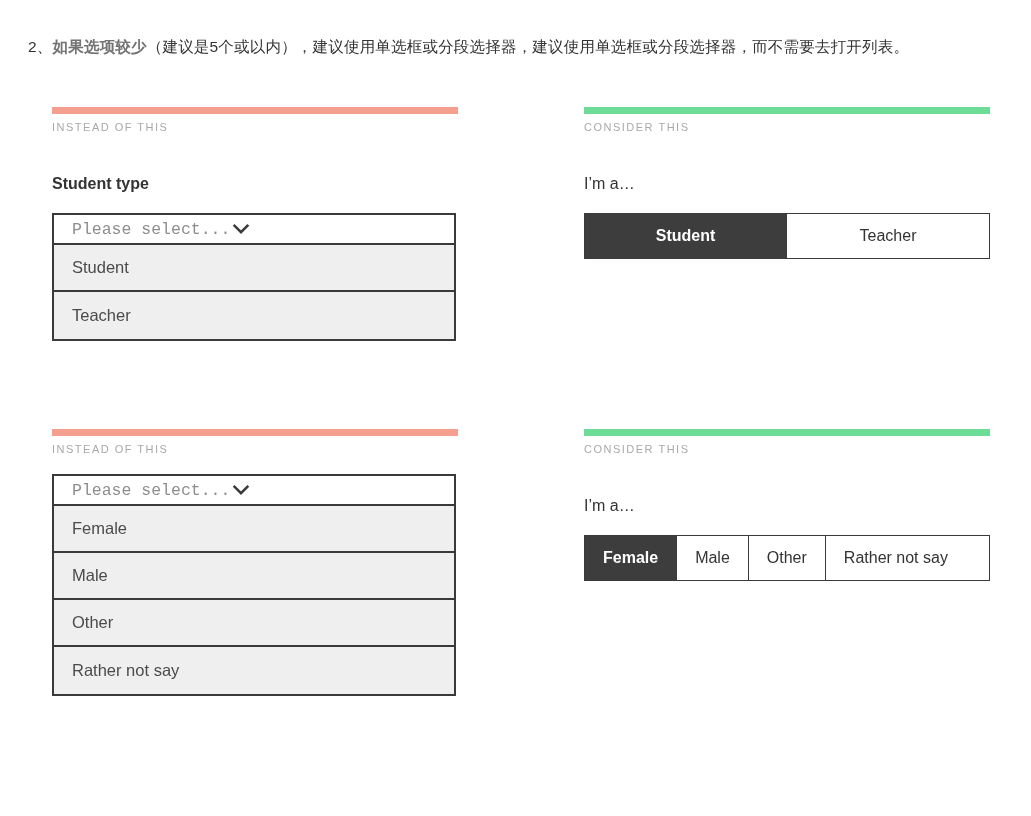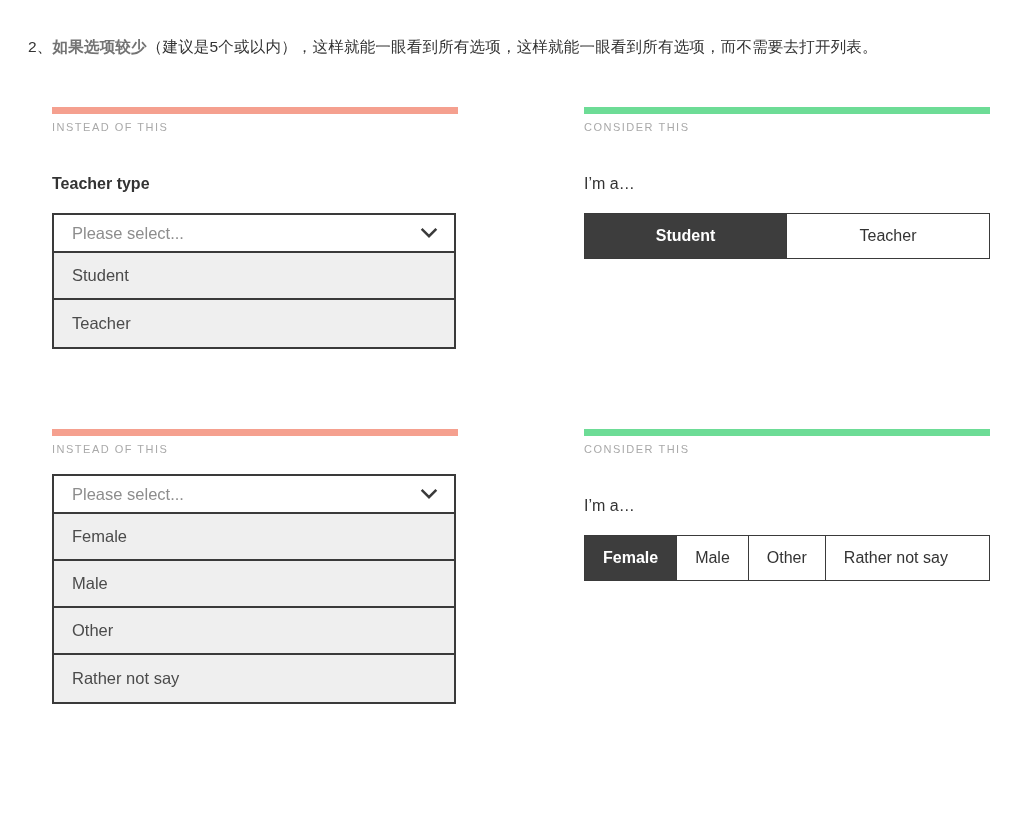--- a/index.html
+++ b/index.html
@@ -66,28 +66,29 @@
   }
   .field-label.bold { font-weight: bold; }
   .field-label.normal { font-weight: normal; }
 
   
   .select-wrap {
     margin-top: 19px;
     width: 404px;
   }
   .select-box {
-    height: 40px;
+    height: 32px;
     box-sizing: border-box;
     border: 2px solid #3a3a3a;
     background: #ffffff;
     display: flex;
     align-items: center;
     padding: 0 14px 0 18px;
-    justify-content: space-between;
+    justify-content: flex-start;
+    font-family: Liberation Mono, monospace;
   }
   .select-placeholder {
     font-size: 16.5px;
     color: #8d8d8d;
   }
   .chevron {
     width: 22px;
     height: 22px;
     flex: 0 0 auto;
     display: block;
@@ -136,27 +137,27 @@
   .seg.active {
     background: #3d3d3d;
     color: #ffffff;
     font-weight: bold;
   }
   .segmented.halves .seg { flex: 1 1 50%; padding: 0; }
 </style>
 </head>
 <body>
 
-<p class="intro"><span>2、</span><b>如果选项较少</b><span>（建议是5个或以内），这样就能一眼看到所有选项，这样就能一眼看到所有选项，而不需要去打开列表。</span></p>
+<p class="intro"><span>2、</span><b>如果选项较少</b><span>（建议是5个或以内），建议使用单选框或分段选择器，建议使用单选框或分段选择器，而不需要去打开列表。</span></p>
 
 <div class="example col-left row-1">
   <div class="rule bad"></div>
   <div class="banner-label">INSTEAD OF THIS</div>
 
-  <div class="field-label bold">Teacher type</div>
+  <div class="field-label bold">Student type</div>
 
   <div class="select-wrap">
     <div class="select-box">
       <span class="select-placeholder">Please select...</span>
       <svg class="chevron" viewBox="0 0 24 24">
         <path d="M5 8.5 L12 15.5 L19 8.5" fill="none" stroke="#3a3a3a" stroke-width="2.8" stroke-linecap="square" stroke-linejoin="miter"></path>
       </svg>
     </div>
     <div class="select-options">
       <div class="select-option">Student</div>

